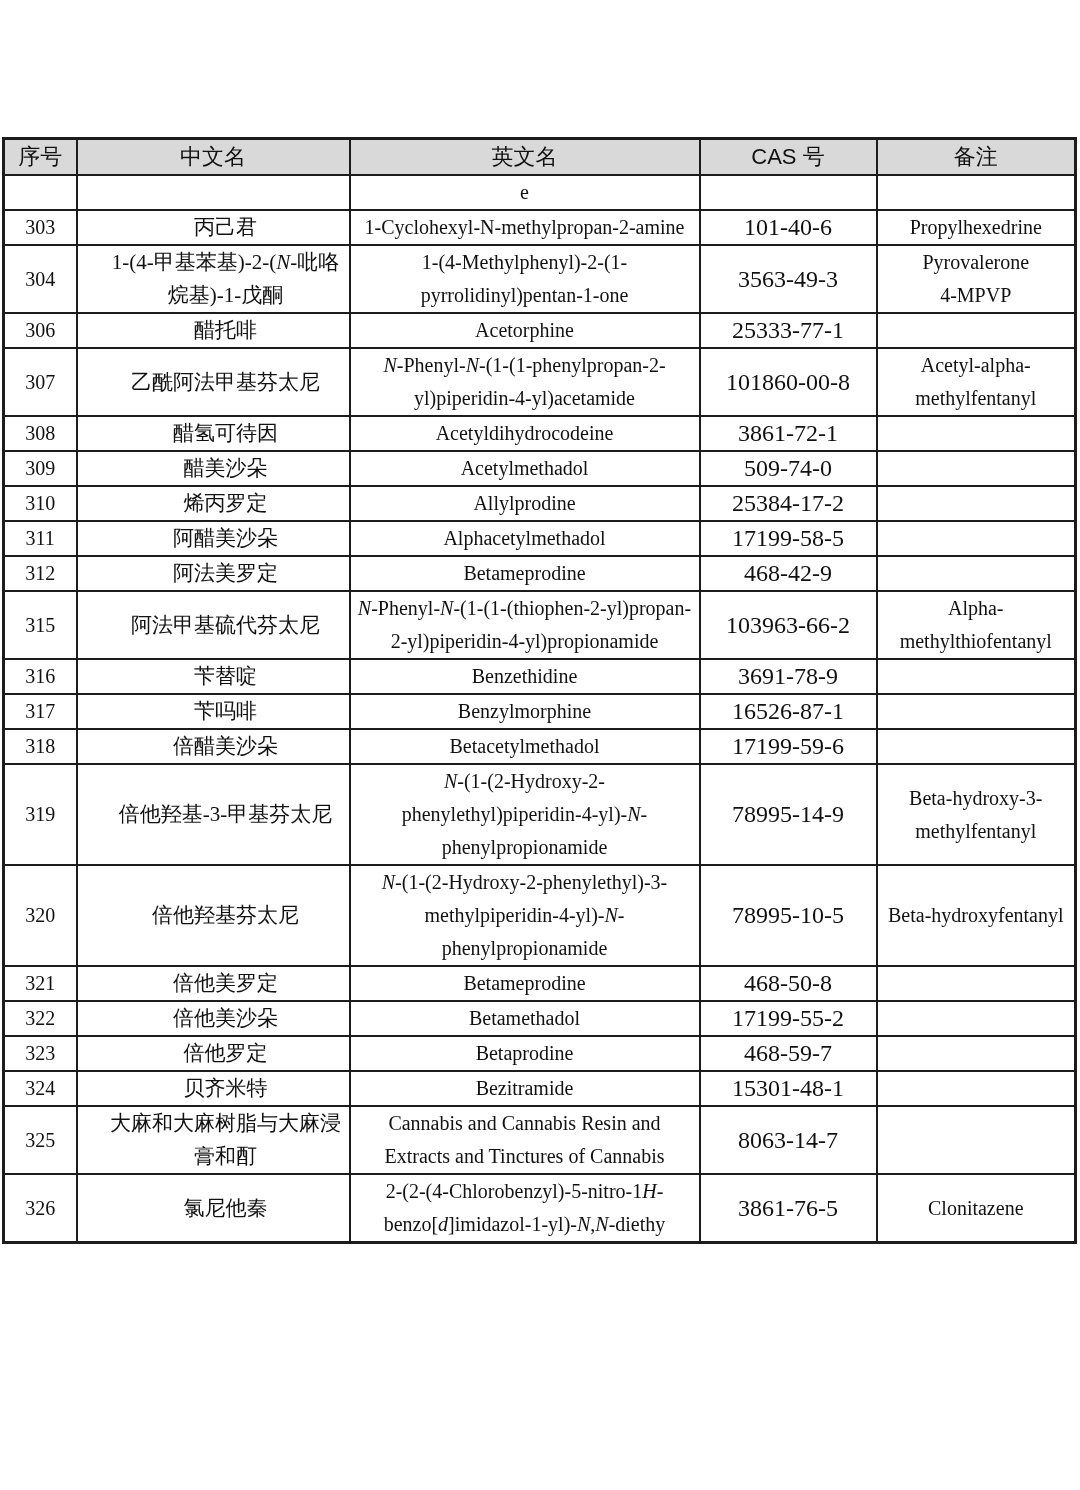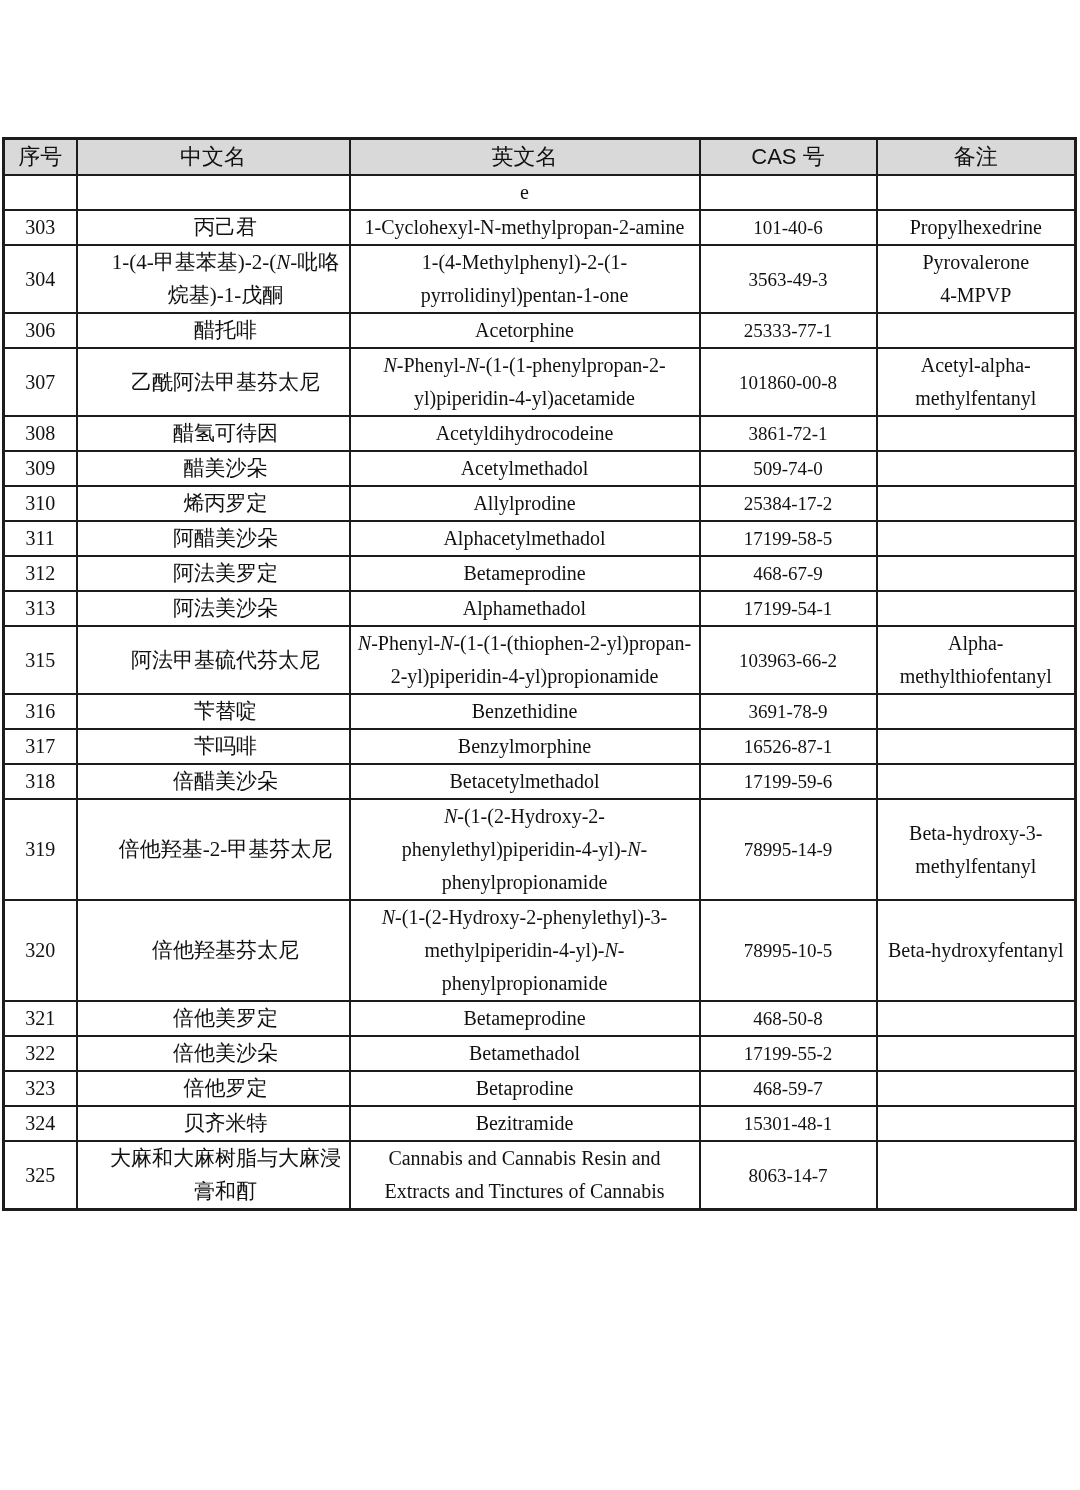--- a/index.html
+++ b/index.html
@@ -56,21 +56,21 @@
     height: 31px; 
   }
   td.cn {
     font-size: 21px;
     padding-left: 31px;
   }
   td.en {
     font-size: 20px;
   }
   td.cas {
-    font-size: 19px;
+    font-size: 24px;
     border-radius: 8px;
   }
   td.remark {
     font-size: 20px;
     white-space: pre-line;
   }
 </style>
 </head>
 <body>
 
@@ -154,28 +154,21 @@
     <td class="no">311</td>
     <td class="cn">阿醋美沙朵</td>
     <td class="en">Alphacetylmethadol</td>
     <td class="cas">17199-58-5</td>
     <td class="remark"></td>
   </tr>
         <tr>
     <td class="no">312</td>
     <td class="cn">阿法美罗定</td>
     <td class="en">Betameprodine</td>
-    <td class="cas">468-67-9</td>
-    <td class="remark"></td>
-  </tr>
-        <tr>
-    <td class="no">313</td>
-    <td class="cn">阿法美沙朵</td>
-    <td class="en">Alphamethadol</td>
-    <td class="cas">17199-54-1</td>
+    <td class="cas">468-42-9</td>
     <td class="remark"></td>
   </tr>
         <tr>
     <td class="no">315</td>
     <td class="cn">阿法甲基硫代芬太尼</td>
     <td class="en"><i>N</i>-Phenyl-<i>N</i>-(1-(1-(thiophen-2-yl)propan-2-yl)piperidin-4-yl)propionamide</td>
     <td class="cas">103963-66-2</td>
     <td class="remark">Alpha-methylthiofentanyl</td>
   </tr>
         <tr>
@@ -194,21 +187,21 @@
   </tr>
         <tr>
     <td class="no">318</td>
     <td class="cn">倍醋美沙朵</td>
     <td class="en">Betacetylmethadol</td>
     <td class="cas">17199-59-6</td>
     <td class="remark"></td>
   </tr>
         <tr>
     <td class="no">319</td>
-    <td class="cn">倍他羟基-2-甲基芬太尼</td>
+    <td class="cn">倍他羟基-3-甲基芬太尼</td>
     <td class="en"><i>N</i>-(1-(2-Hydroxy-2-phenylethyl)piperidin-4-yl)-<i>N</i>-phenylpropionamide</td>
     <td class="cas">78995-14-9</td>
     <td class="remark">Beta-hydroxy-3-methylfentanyl</td>
   </tr>
         <tr>
     <td class="no">320</td>
     <td class="cn">倍他羟基芬太尼</td>
     <td class="en"><i>N</i>-(1-(2-Hydroxy-2-phenylethyl)-3-methylpiperidin-4-yl)-<i>N</i>-phenylpropionamide</td>
     <td class="cas">78995-10-5</td>
     <td class="remark">Beta-hydroxyfentanyl</td>
@@ -241,15 +234,22 @@
     <td class="cas">15301-48-1</td>
     <td class="remark"></td>
   </tr>
         <tr>
     <td class="no">325</td>
     <td class="cn">大麻和大麻树脂与大麻浸膏和酊</td>
     <td class="en">Cannabis and Cannabis Resin and Extracts and Tinctures of Cannabis</td>
     <td class="cas">8063-14-7</td>
     <td class="remark"></td>
   </tr>
+        <tr>
+    <td class="no">326</td>
+    <td class="cn">氯尼他秦</td>
+    <td class="en">2-(2-(4-Chlorobenzyl)-5-nitro-1<i>H</i>-benzo[<i>d</i>]imidazol-1-yl)-<i>N</i>,<i>N</i>-diethy</td>
+    <td class="cas">3861-76-5</td>
+    <td class="remark">Clonitazene</td>
+  </tr>
       </tbody>
   </table>
 </div>
 
 </body></html>

